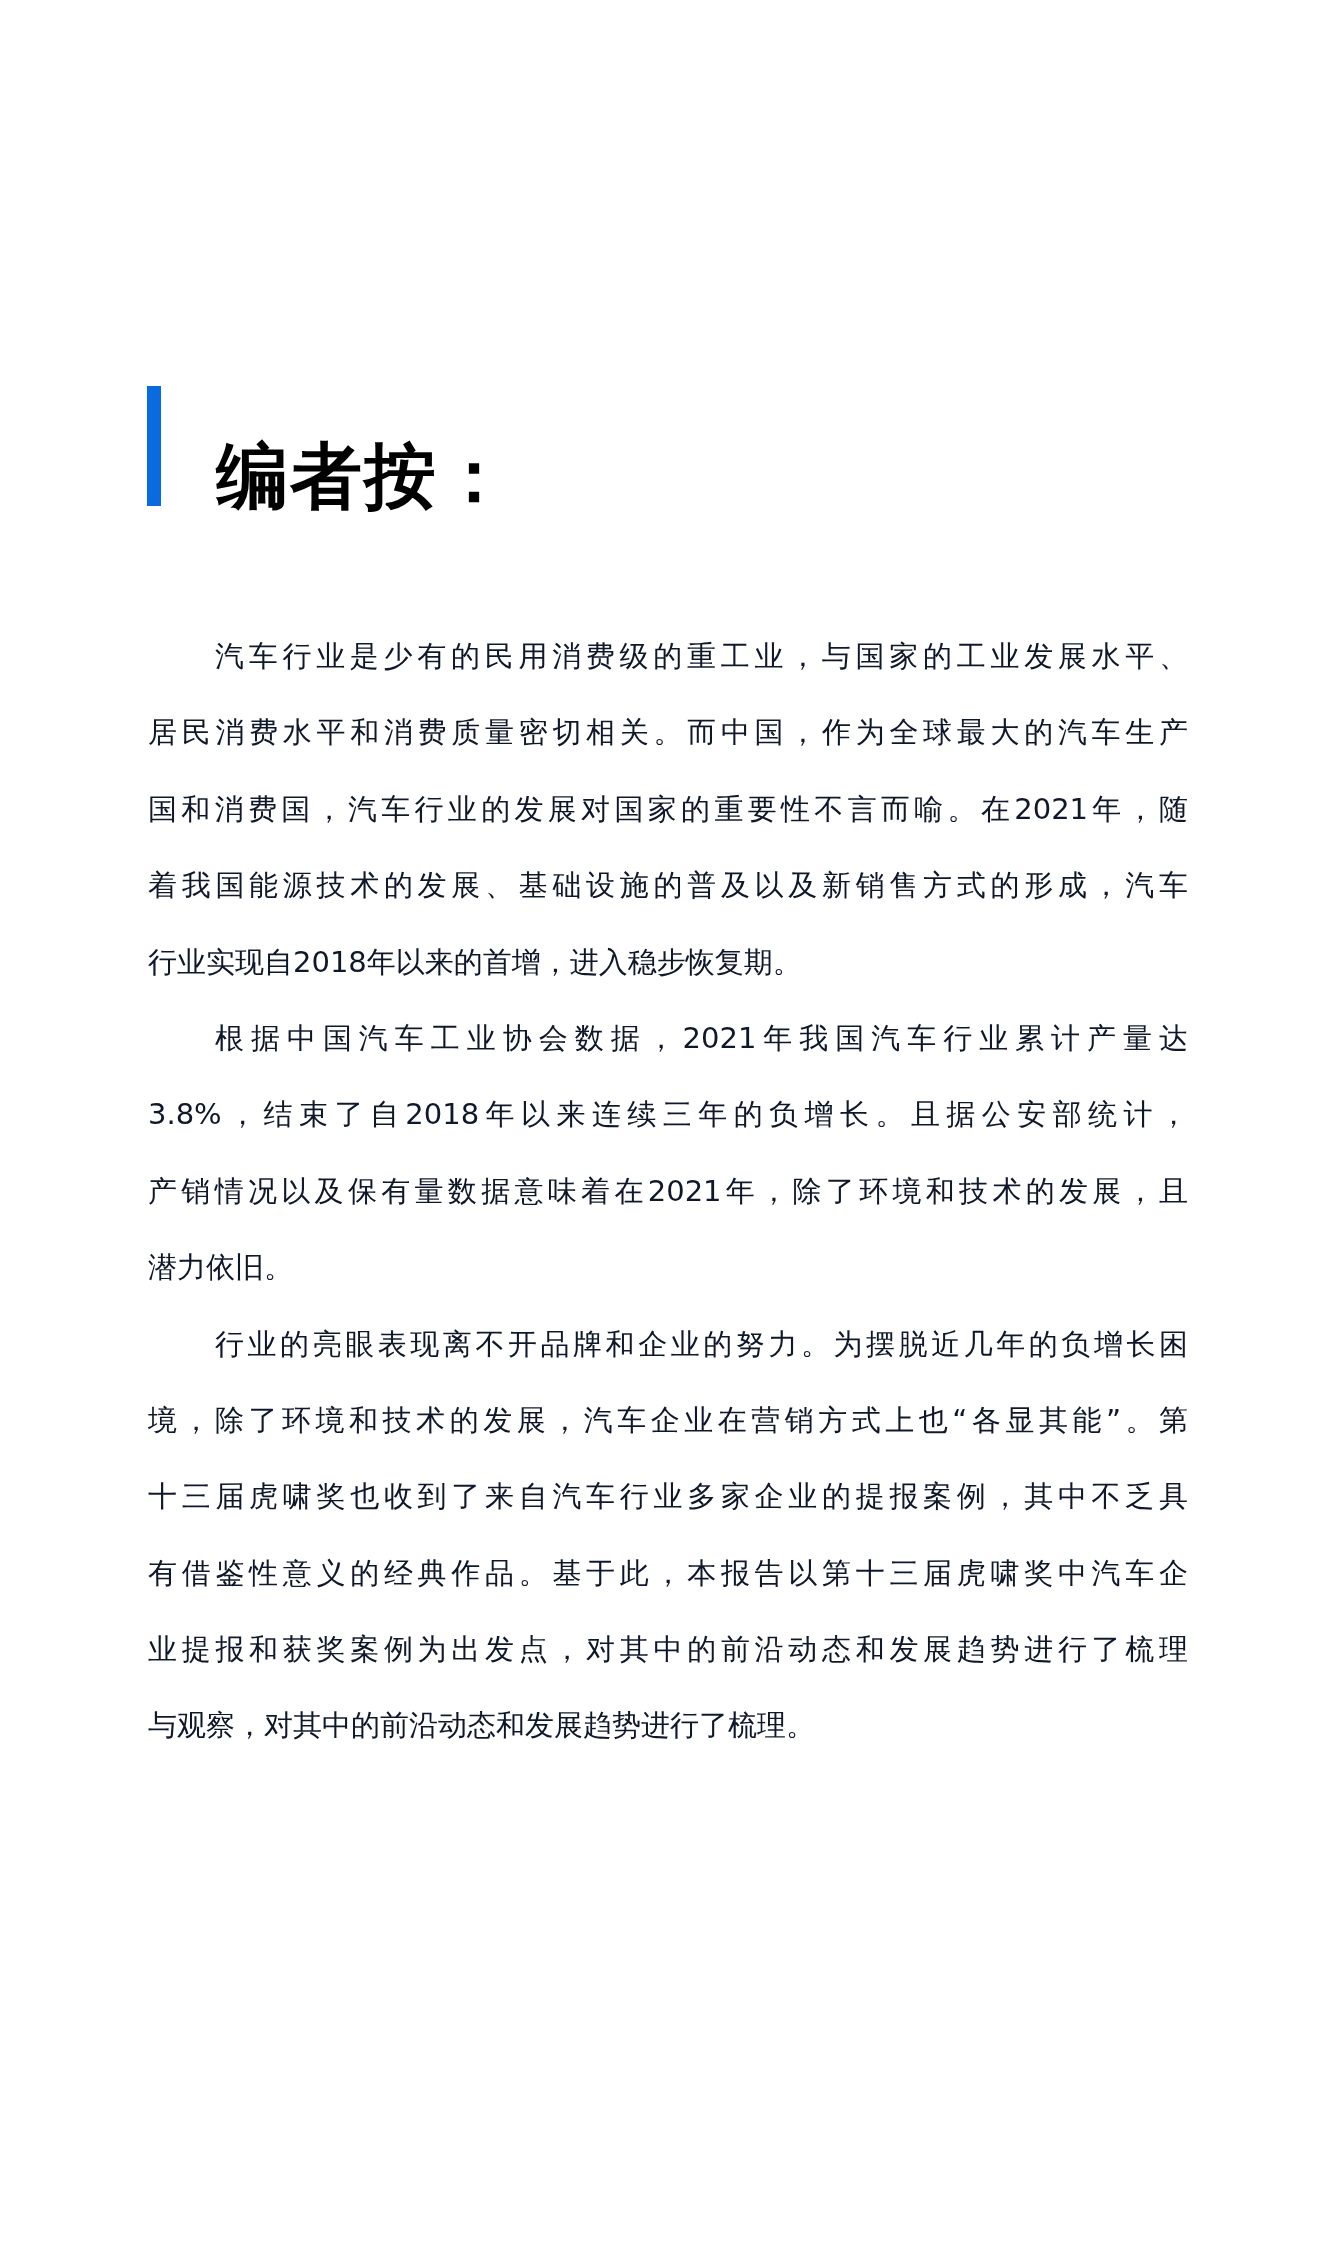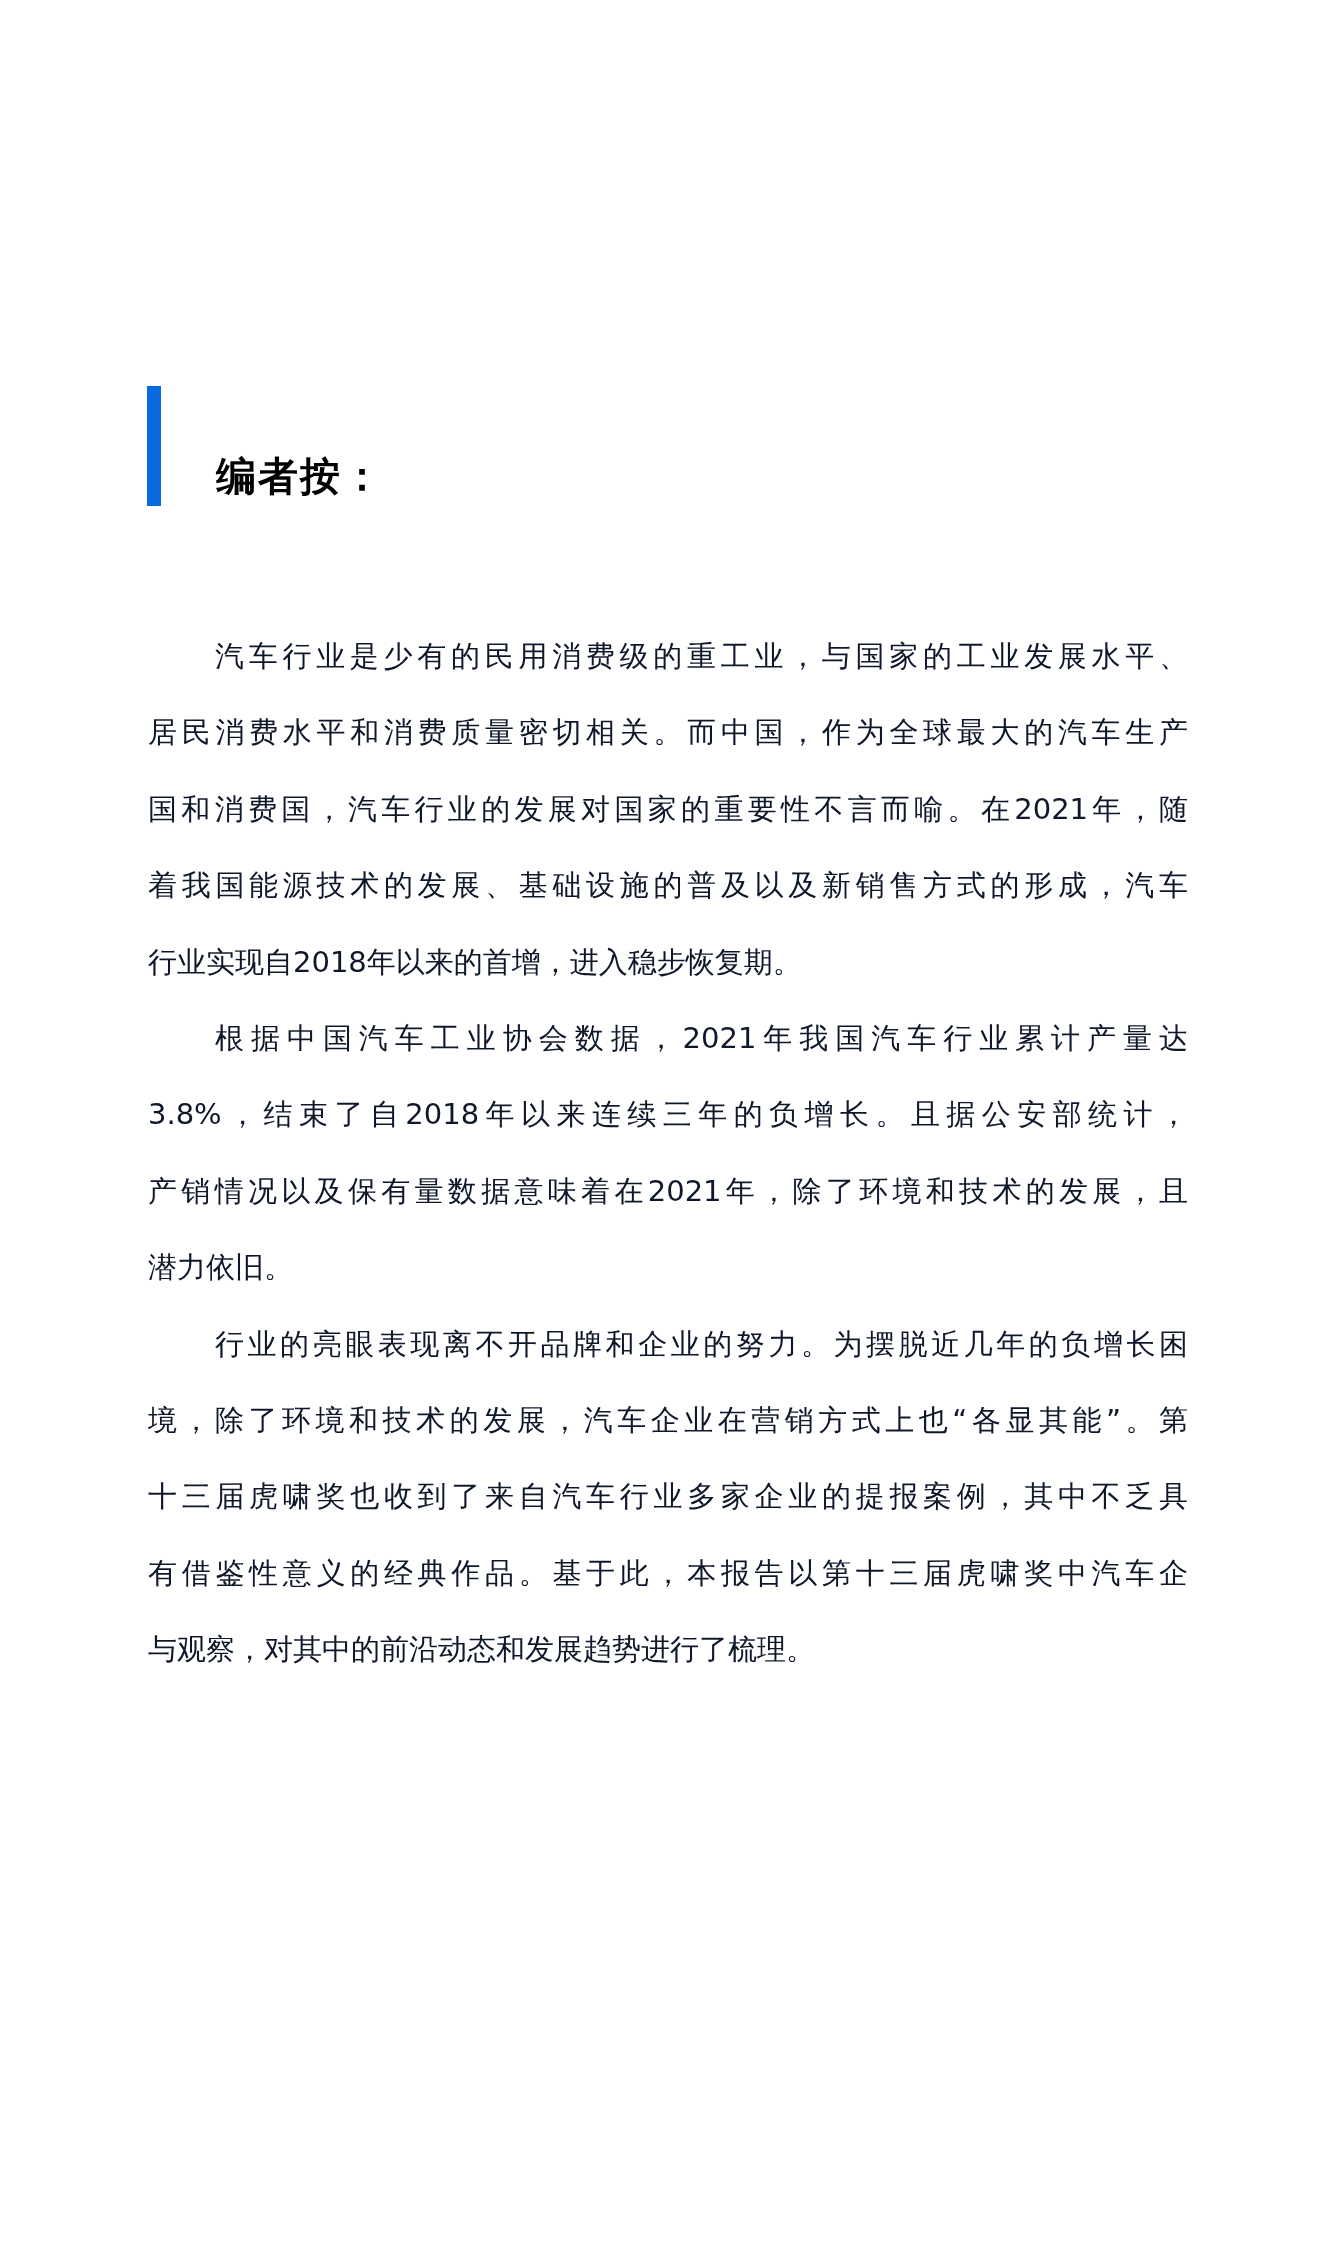--- a/index.html
+++ b/index.html
@@ -22,21 +22,21 @@
       height: 120px;
       background: #0a6be0;
     }
     .title {
       position: absolute;
       left: 216px;
       top: 436px;
       margin: 0;
       font-family: "DejaVu Serif", "Liberation Serif", serif;
       font-weight: bold;
-      font-size: 40px;
+      font-size: 72px;
       line-height: 80px;
       color: #000000;
       letter-spacing: 2px;
       white-space: nowrap;
     }
     .body {
       position: absolute;
       left: 148px;
       top: 618px;
       width: 1040px;
@@ -83,16 +83,17 @@
       <span class="line indent">根据中国汽车工业协会数据，2021年我国汽车行业累计产量达</span>
       <span class="line">3.8%，结束了自2018年以来连续三年的负增长。且据公安部统计，</span>
       <span class="line">产销情况以及保有量数据意味着在2021年，除了环境和技术的发展，且</span>
       <span class="line last">潜力依旧。</span>
     </p>
     <p class="para">
       <span class="line indent">行业的亮眼表现离不开品牌和企业的努力。为摆脱近几年的负增长困</span>
       <span class="line">境，除了环境和技术的发展，汽车企业在营销方式上也“各显其能”。第</span>
       <span class="line">十三届虎啸奖也收到了来自汽车行业多家企业的提报案例，其中不乏具</span>
       <span class="line">有借鉴性意义的经典作品。基于此，本报告以第十三届虎啸奖中汽车企</span>
+      <span class="line">业提报和获奖案例为出发点，对其中的前沿动态和发展趋势进行了梳理</span>
       <span class="line last">与观察，对其中的前沿动态和发展趋势进行了梳理。</span>
     </p>
   </div>
 </div>
 
 </body></html>

